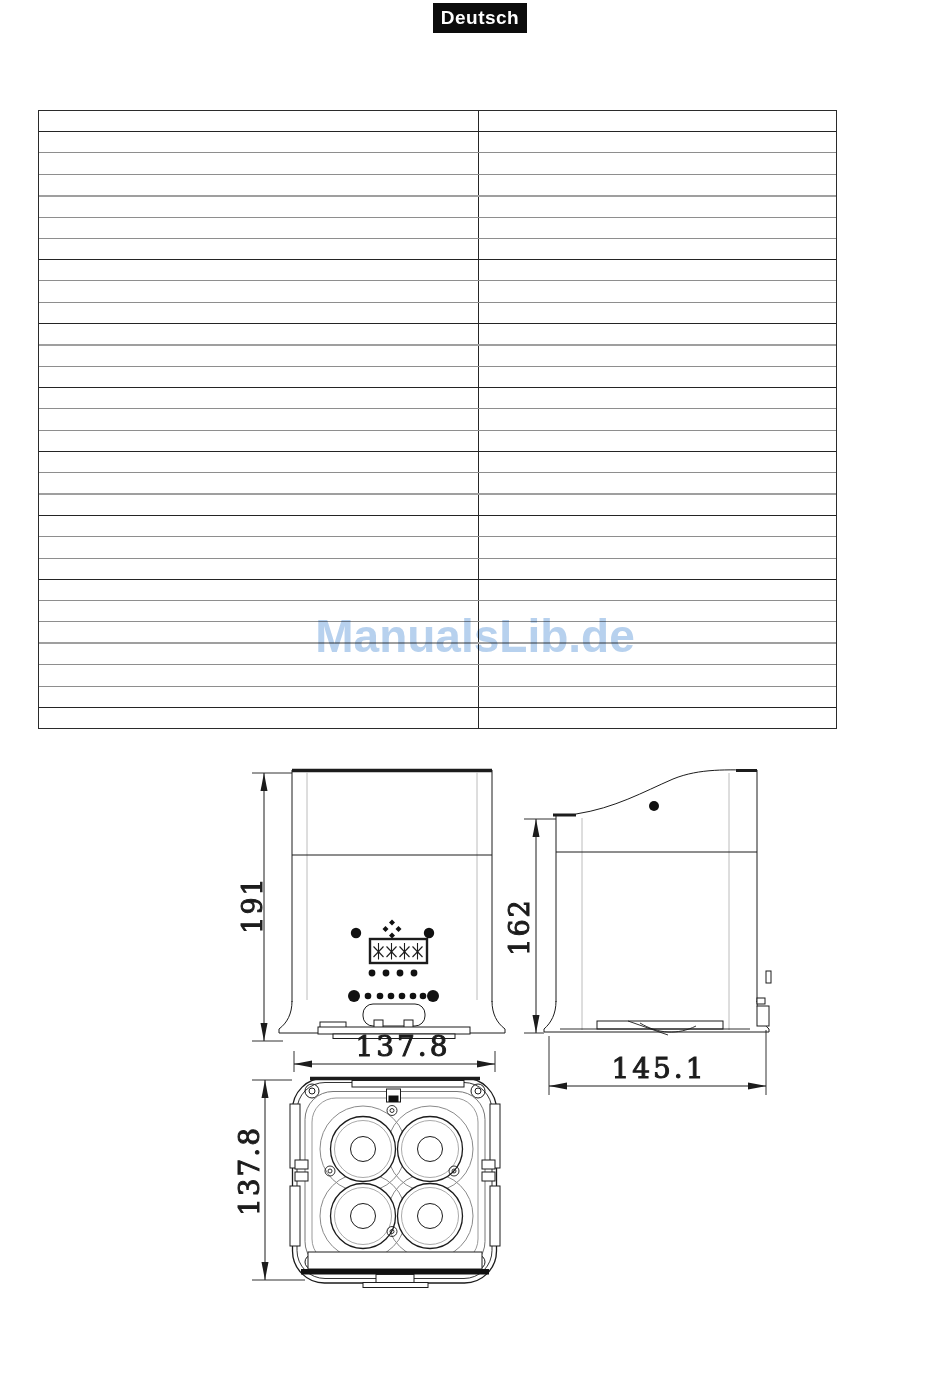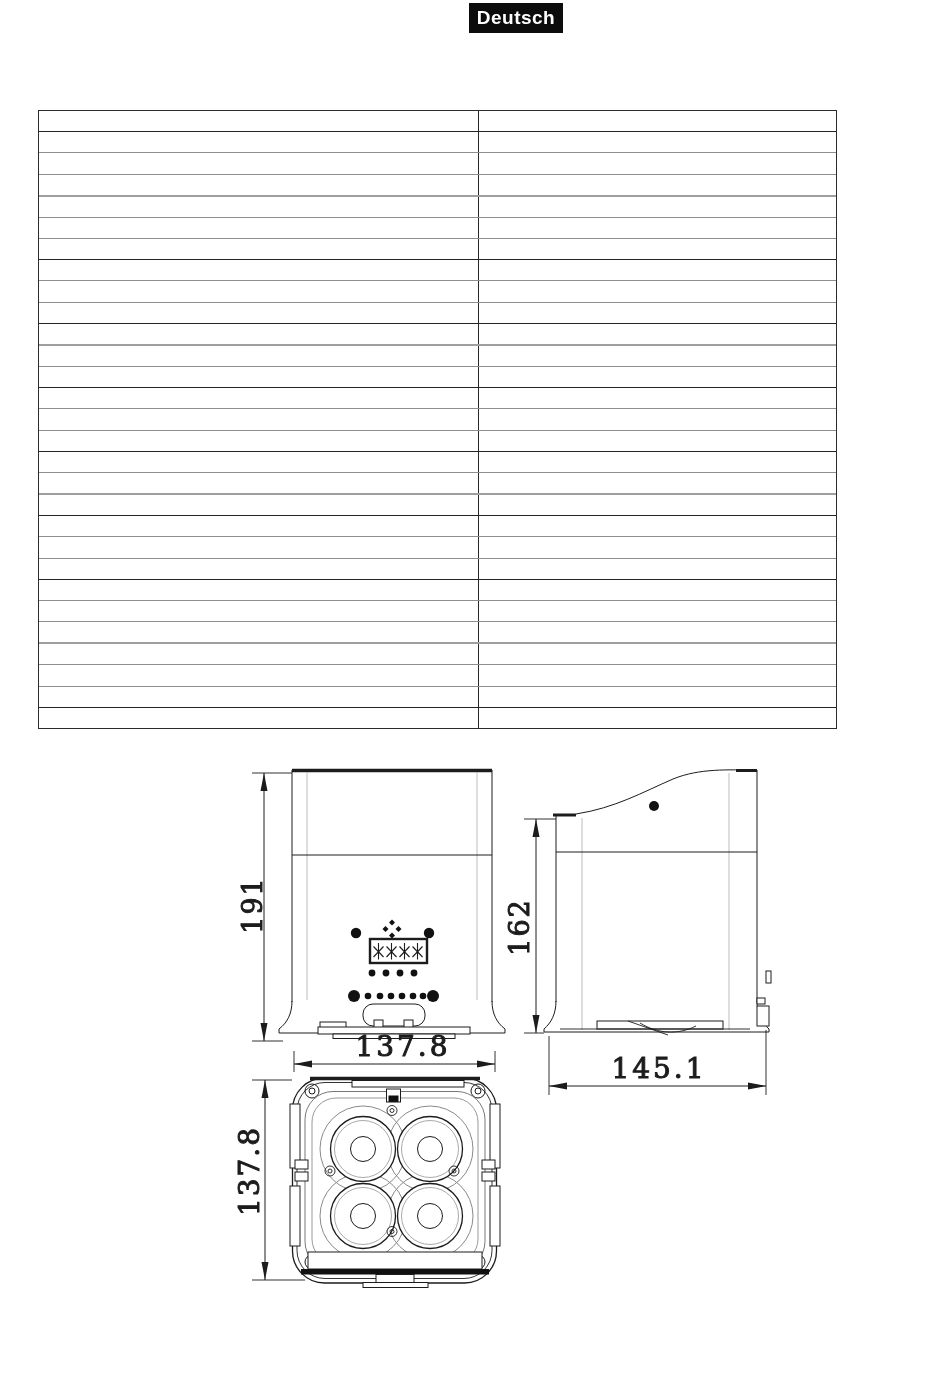--- a/index.html
+++ b/index.html
@@ -1,21 +1,21 @@
 <!DOCTYPE html>
 <html><head>
 <meta charset="utf-8">
 <style>
   html,body{margin:0;padding:0;background:#ffffff;}
   .page{position:relative;width:950px;height:1388px;background:#ffffff;overflow:hidden;
         font-family:"Liberation Sans",sans-serif;}
   
   .lang-badge{position:absolute;left:433px;top:3px;width:94px;height:30px;background:#0c0c0c;
               color:#ffffff;font-weight:bold;font-size:19px;display:flex;align-items:center;
-              justify-content:center;letter-spacing:.5px;margin-left:36px;}
+              justify-content:center;letter-spacing:.5px;}
   
   .spec-table{position:absolute;left:38px;top:110px;width:799px;height:619px;
               border:1.6px solid #2b2b2b;box-sizing:border-box;display:flex;flex-direction:column;
               background:#ffffff;}
   .t-row{flex:1;display:flex;border-top:1px solid #8e8e8e;box-sizing:border-box;}
   .t-row:first-child{border-top:none;}
   .t-row:nth-child(3n+2){border-top-color:#242424;}
   .t-row:nth-child(7n+5){border-top:2px solid #9f9f9f;}
   .t-cell{box-sizing:border-box;}
   .t-cell.left{width:55.2%;border-right:1px solid #262626;}
@@ -147,20 +147,21 @@
       <div class="t-row">
         <div class="t-cell left"></div>
         <div class="t-cell right"></div>
       </div>
       <div class="t-row">
         <div class="t-cell left"></div>
         <div class="t-cell right"></div>
       </div>
     </div>
 
+  <div class="watermark">ManualsLib.de</div>
 
   <svg class="drawing-svg" width="566" height="556" viewBox="228 752 566 556" xmlns="http://www.w3.org/2000/svg">
     <g fill="none" stroke="#1c1c1c" stroke-width="1">
 
       <g>
         <line x1="292" y1="770.5" x2="492" y2="770.5" stroke-width="3.4"></line>
         <line x1="292" y1="770" x2="292" y2="1002"></line>
         <line x1="492" y1="770" x2="492" y2="1002"></line>
 
         <line x1="307" y1="772" x2="307" y2="1000" stroke="#bcbcbc"></line>

